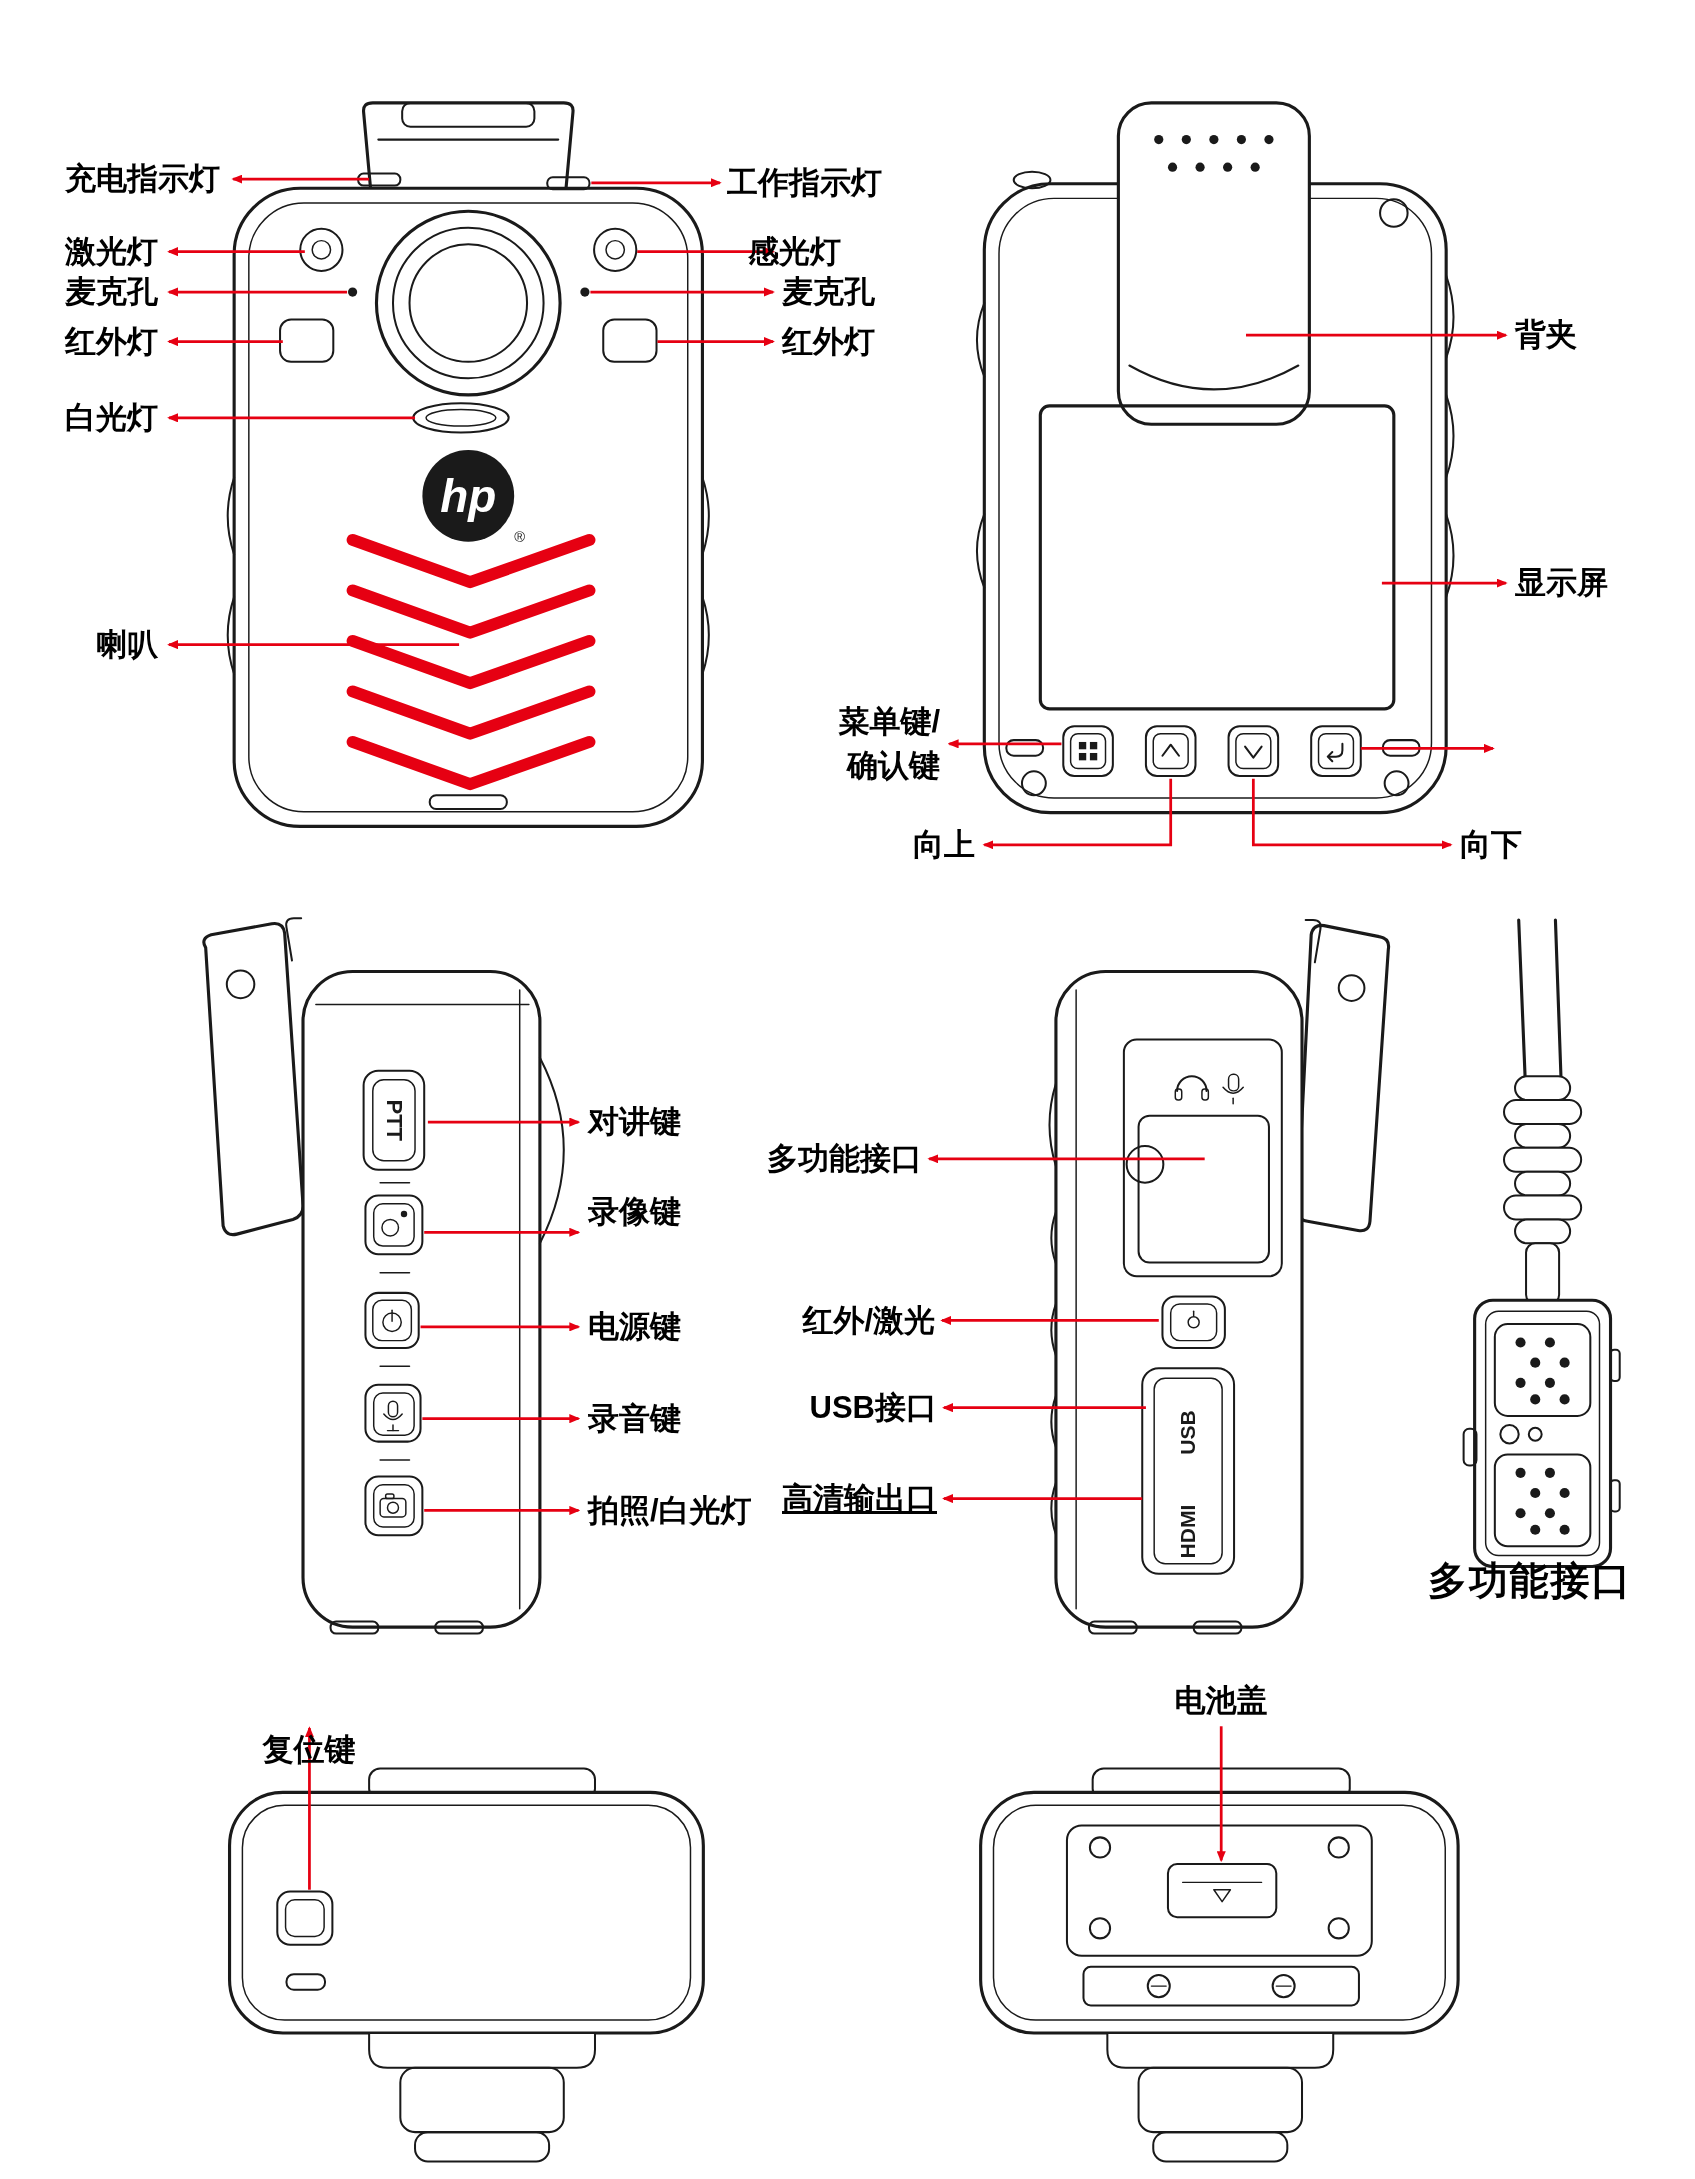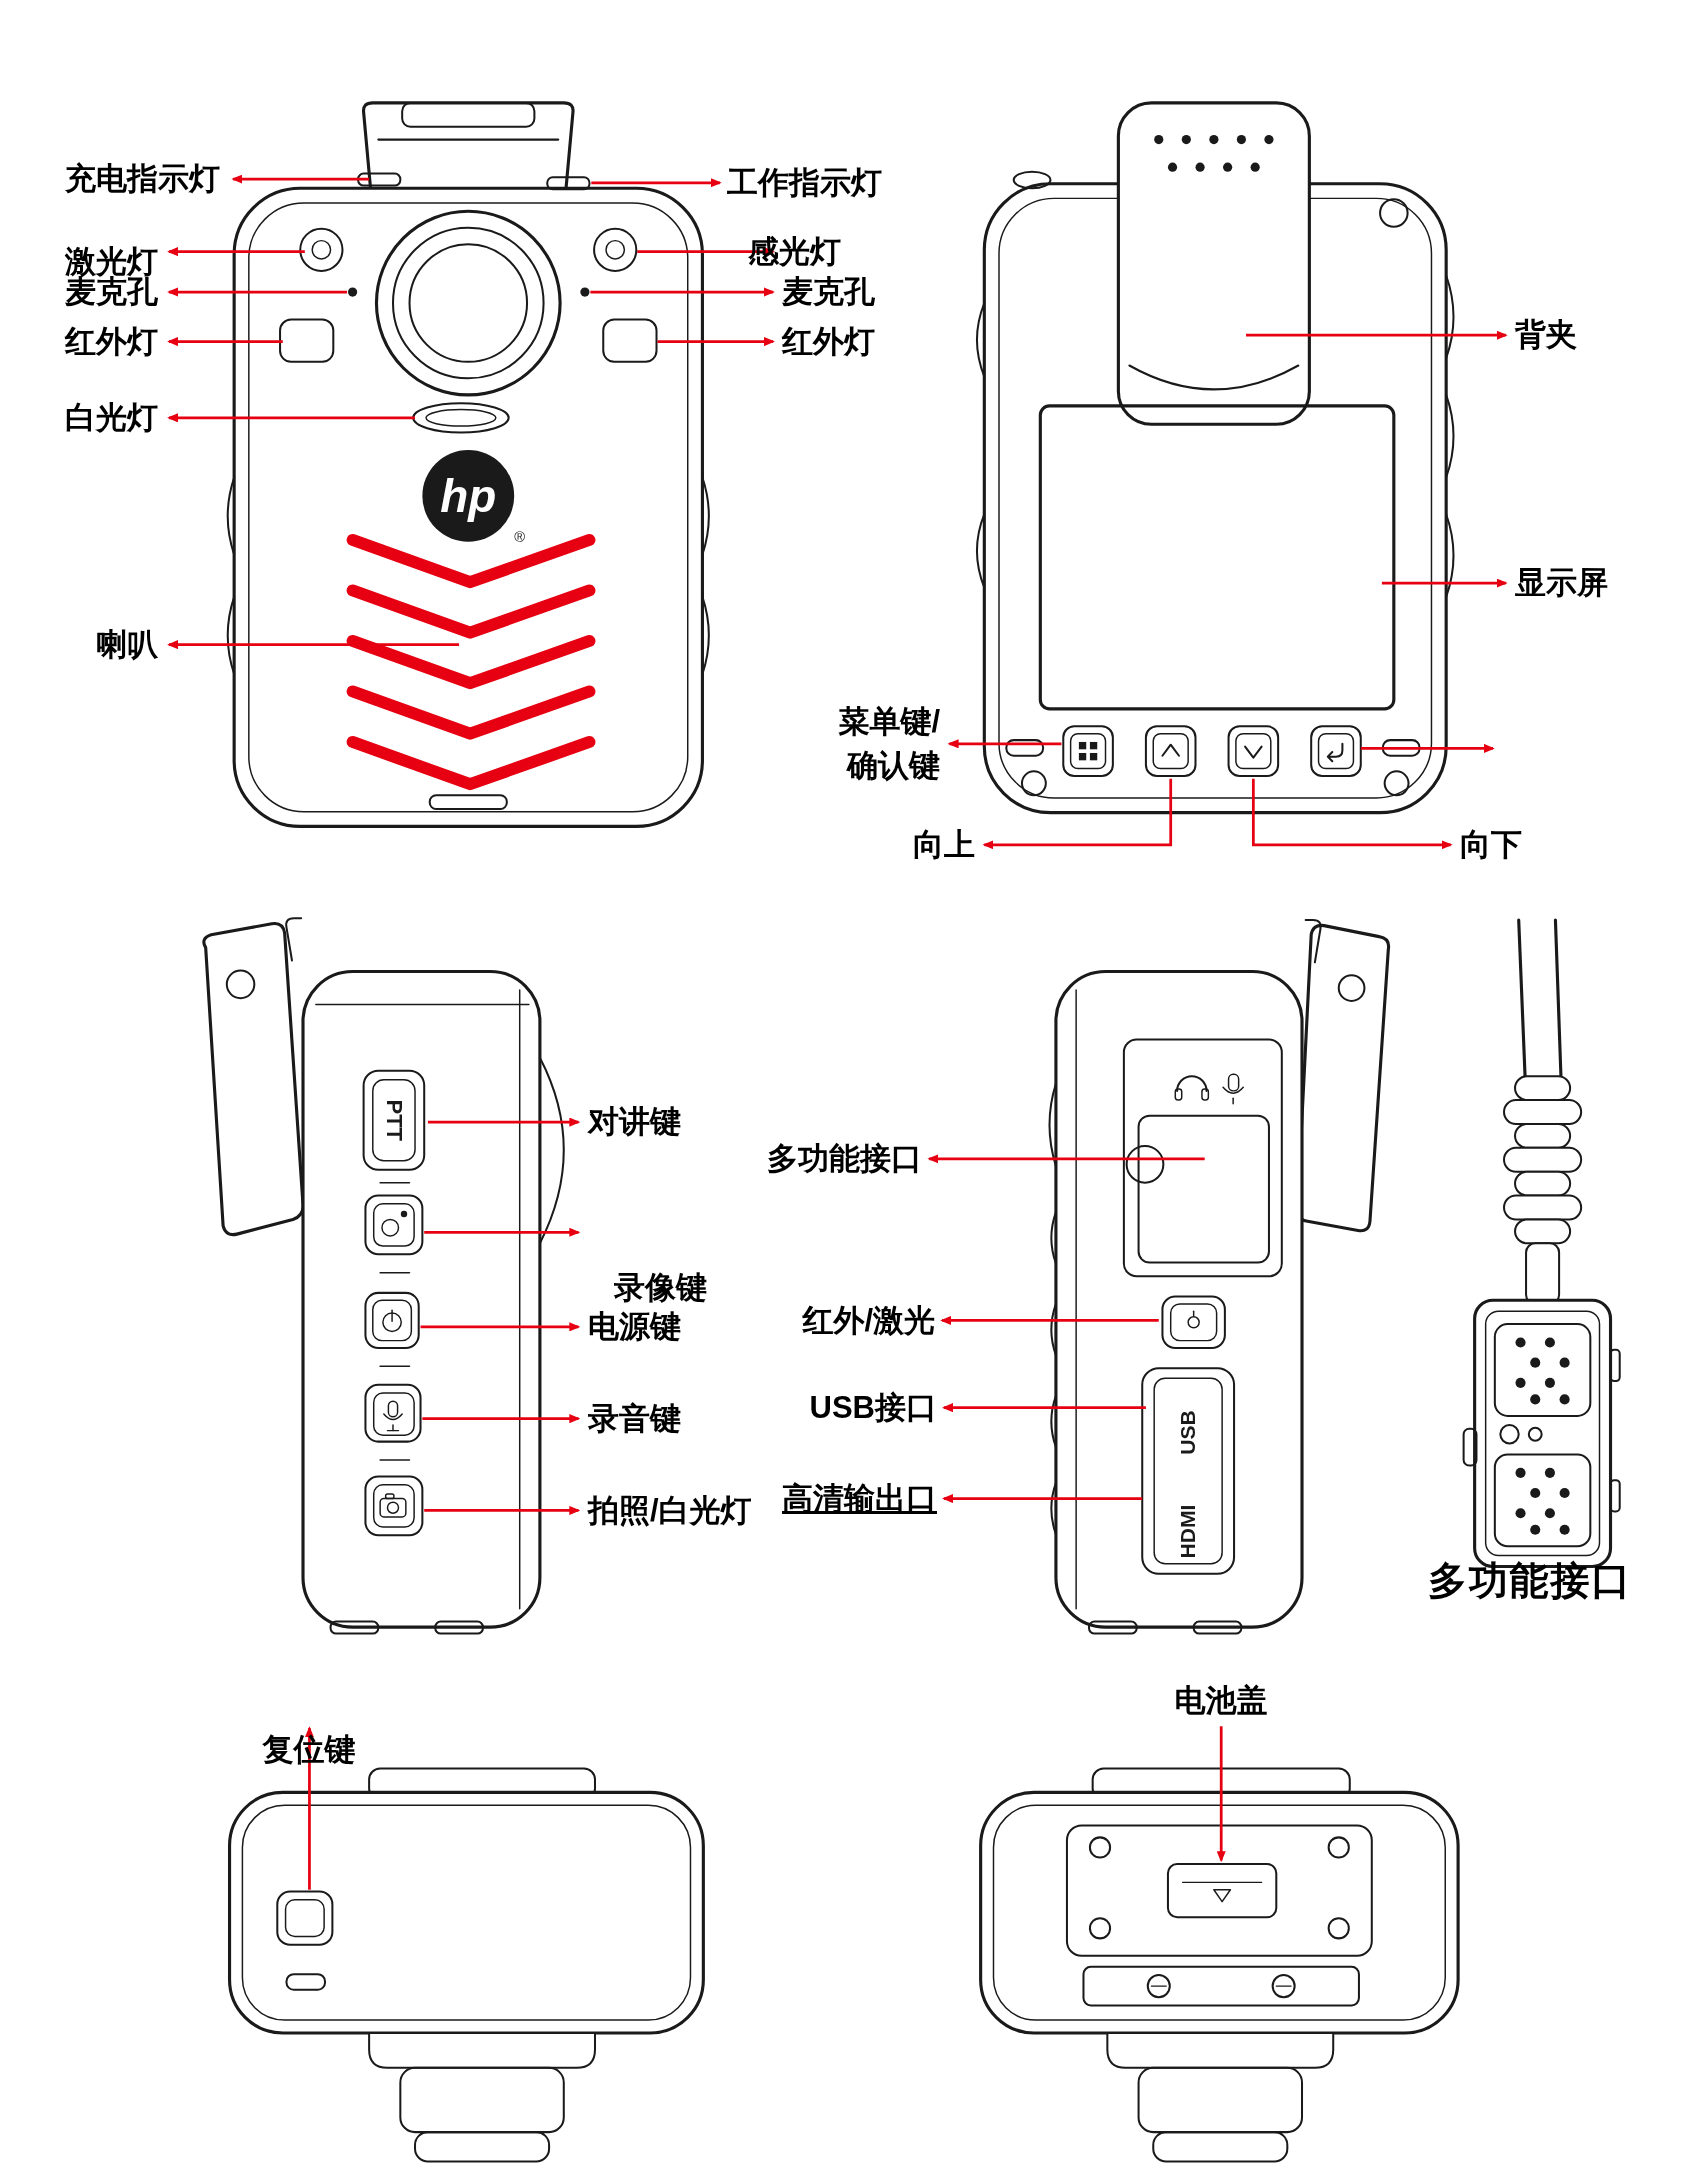--- a/index.html
+++ b/index.html
@@ -333,38 +333,38 @@
       <path class="red" marker-end="url(#ah)" d="M1248,1533 L1028,1533"></path>
       <path class="red" marker-end="url(#ah)" d="M1244,1632 L1028,1632"></path>
 
       <path class="red" marker-end="url(#ah)" d="M337,2058 L337,1882"></path>
       <path class="red" marker-end="url(#ah)" d="M1330,1880 L1330,2026"></path>
     </g>
   </svg>
 
   <div class="lbl r" style="left:220px; top:179px;">充电指示灯</div>
   <div class="lbl l" style="left:727px; top:183px;">工作指示灯</div>
-  <div class="lbl r" style="left:158px; top:252px;margin-top:10px;">激光灯</div>
+  <div class="lbl r" style="left:158px; top:252px;">激光灯</div>
   <div class="lbl l" style="left:748px; top:252px;">感光灯</div>
   <div class="lbl r" style="left:158px; top:292px;">麦克孔</div>
   <div class="lbl l" style="left:782px; top:292px;">麦克孔</div>
   <div class="lbl r" style="left:158px; top:342px;">红外灯</div>
   <div class="lbl l" style="left:782px; top:342px;">红外灯</div>
   <div class="lbl r" style="left:158px; top:418px;">白光灯</div>
   <div class="lbl r" style="left:158px; top:645px;">喇叭</div>
 
   <div class="lbl l" style="left:1515px; top:335px;">背夹</div>
   <div class="lbl l" style="left:1515px; top:583px;">显示屏</div>
   <div class="lbl r" style="left:940px; top:744px;">菜单键/
 确认键</div>
   <div class="lbl r" style="left:975px; top:845px;">向上</div>
   <div class="lbl l" style="left:1460px; top:845px;text-align:center;">向下</div>
 
   <div class="lbl l" style="left:588px; top:1122px;">对讲键</div>
-  <div class="lbl l" style="left:588px; top:1288px;margin-left:26px;">录像键</div>
+  <div class="lbl l" style="left:588px; top:1212px;">录像键</div>
   <div class="lbl l" style="left:588px; top:1327px;">电源键</div>
   <div class="lbl l" style="left:588px; top:1419px;">录音键</div>
   <div class="lbl l" style="left:588px; top:1511px;">拍照/白光灯</div>
 
   <div class="lbl r" style="left:922px; top:1159px;">多功能接口</div>
   <div class="lbl r" style="left:935px; top:1321px;text-align:center;">红外/激光</div>
   <div class="lbl r" style="left:937px; top:1408px;">USB接口</div>
   <div class="lbl r" style="left:937px; top:1499px;text-decoration:underline;">高清输出口</div>
 
   <div class="lbl c caption" style="left:1530px; top:1581px;">多功能接口</div>

